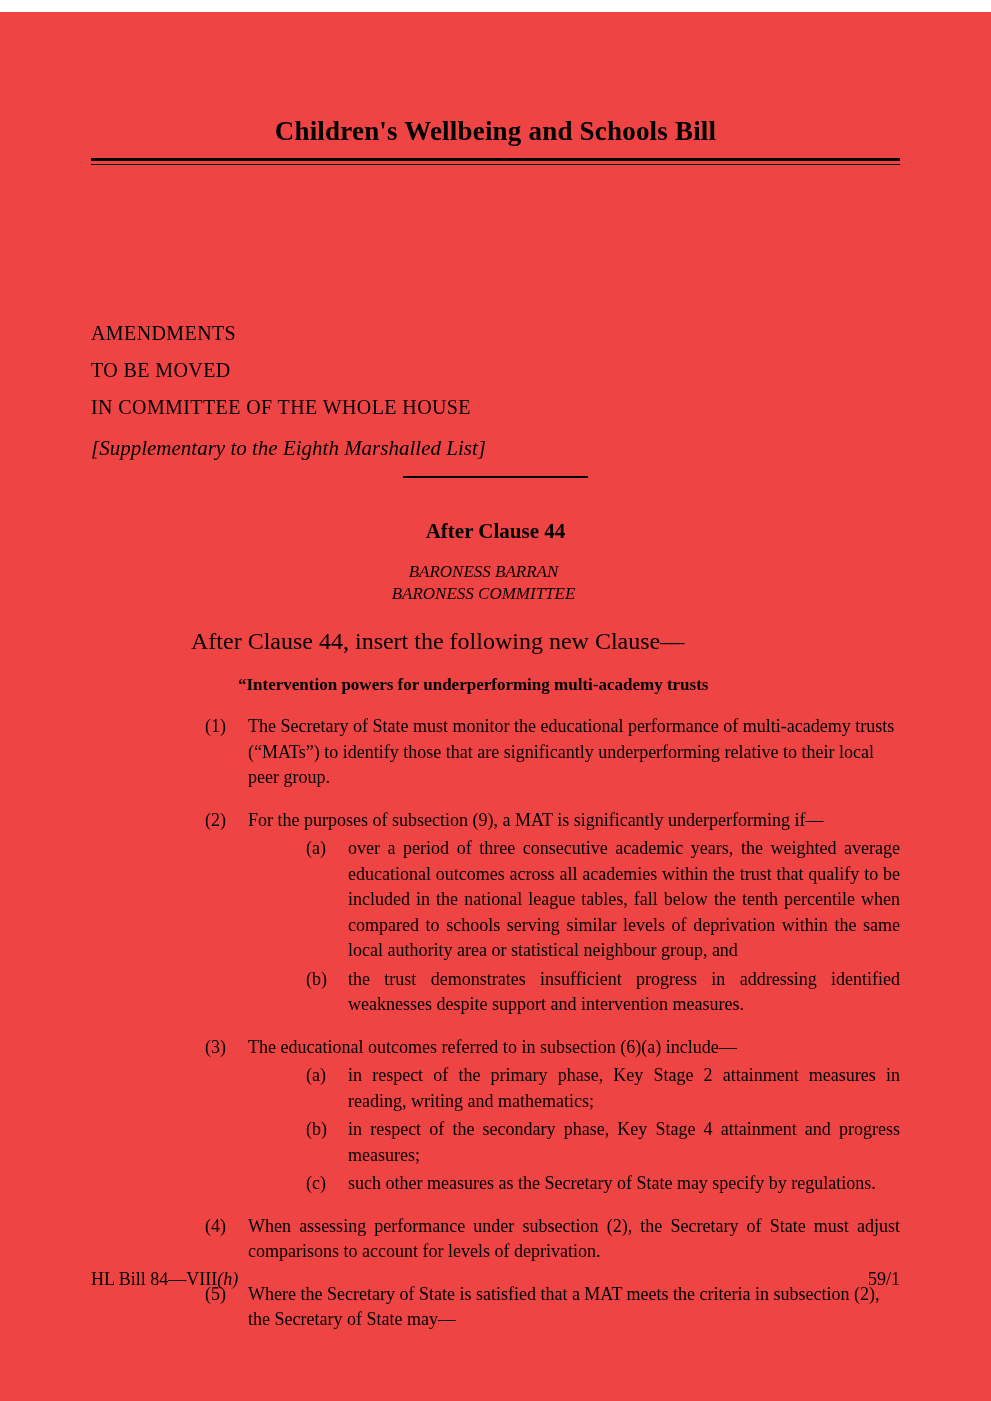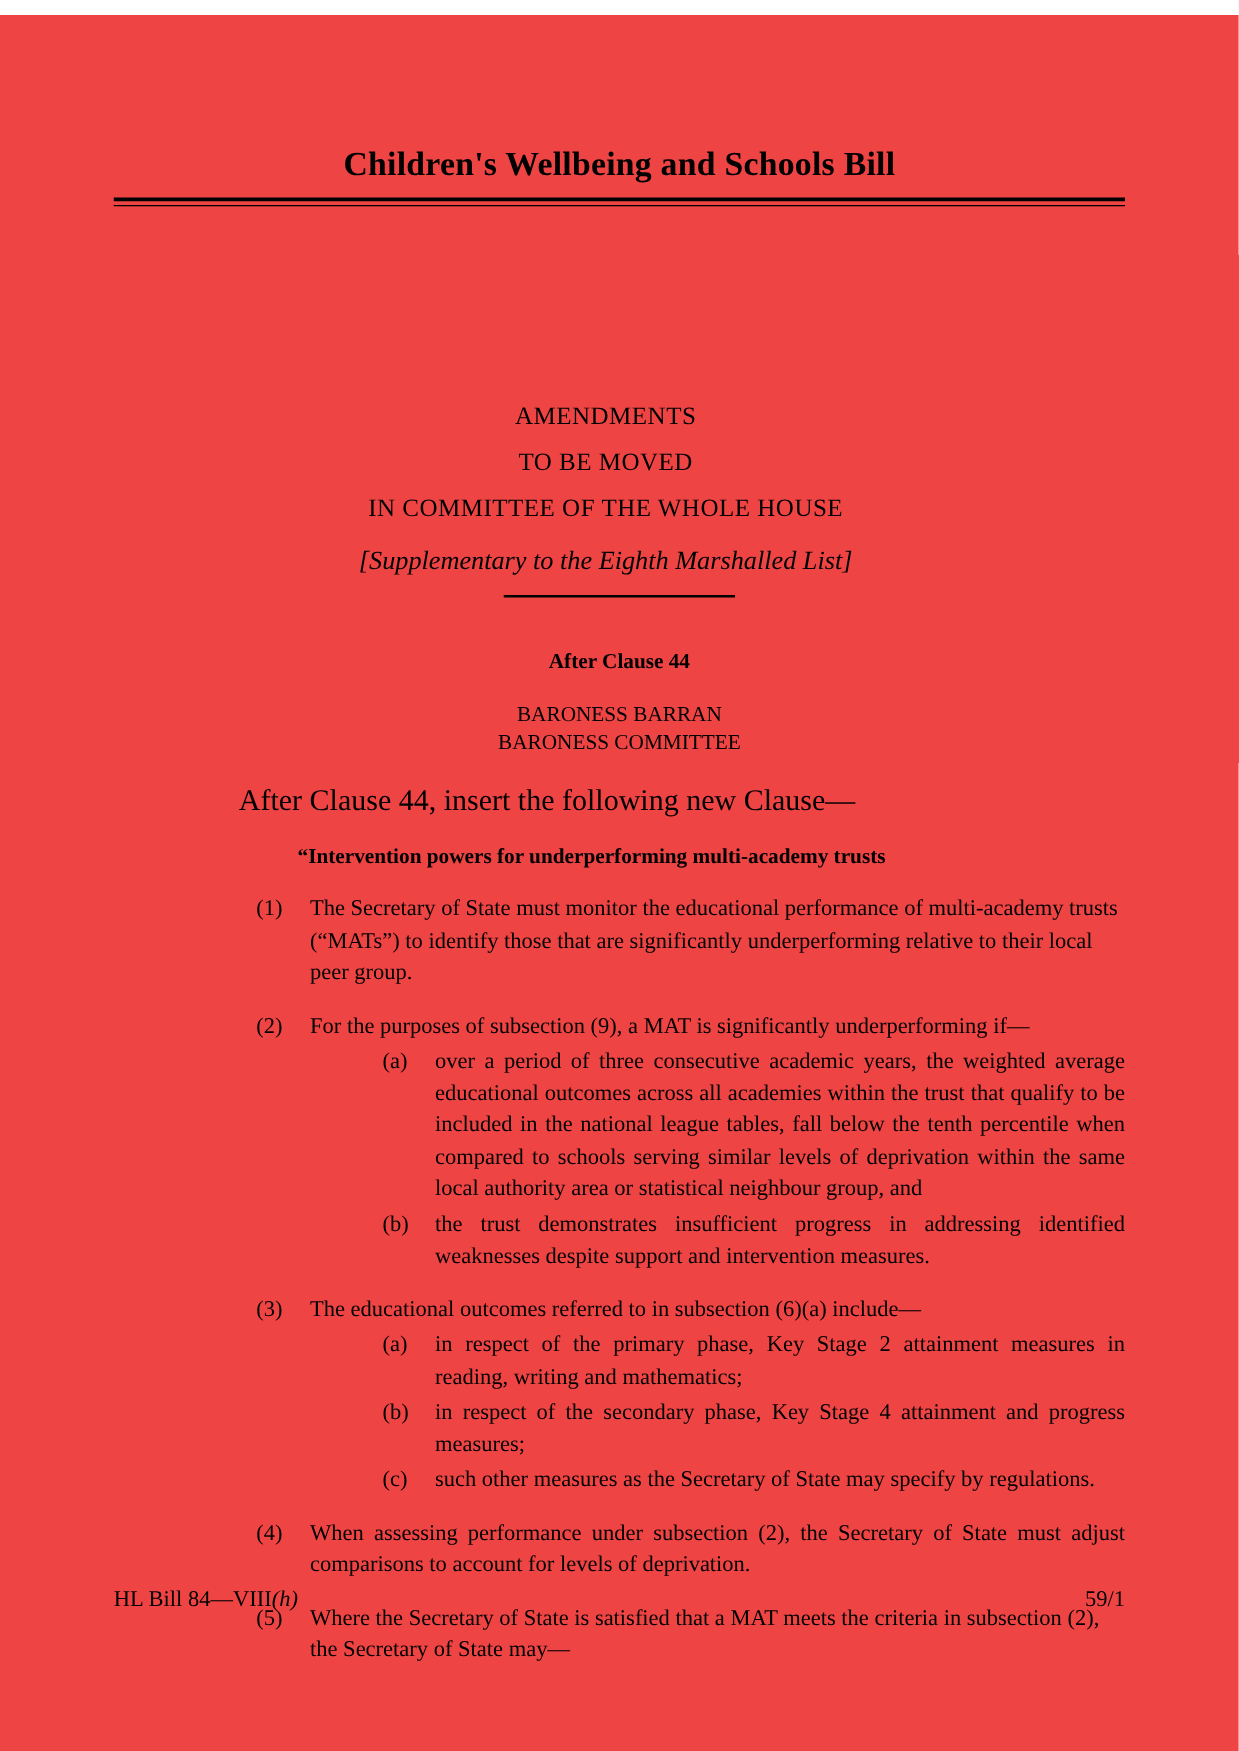--- a/index.html
+++ b/index.html
@@ -48,24 +48,23 @@
   .title-rule .r2 {
     height: 1.4px;
     background: #000;
     width: 100%;
     margin-top: 2.6px;
   }
 
   
   .head-block {
     position: absolute;
-    left: 80px;
+    left: 91px;
     top: 303px;
     width: 809px;
-    text-align: center;
   }
   .head-line {
     font-size: 20px;
     line-height: 37px;
     letter-spacing: 0.4px;
   }
   .head-note {
     font-size: 21px;
     font-style: italic;
     line-height: 37px;
@@ -80,31 +79,32 @@
     background: #000;
   }
 
   
   .clause-head {
     position: absolute;
     left: 91px;
     top: 507px;
     width: 809px;
     text-align: center;
-    font-size: 17px;
+    font-size: 21px;
     font-weight: bold;
   }
   .sponsors {
     position: absolute;
-    left: 91px;
+    left: 79px;
     top: 549px;
     width: 809px;
     text-align: center;
     font-size: 17px;
     line-height: 22px;
+    font-style: italic;
   }
 
   
   .body-wrap {
     position: absolute;
     left: 0;
     top: 617px;
     width: 991px;
   }
   .intro-line {

